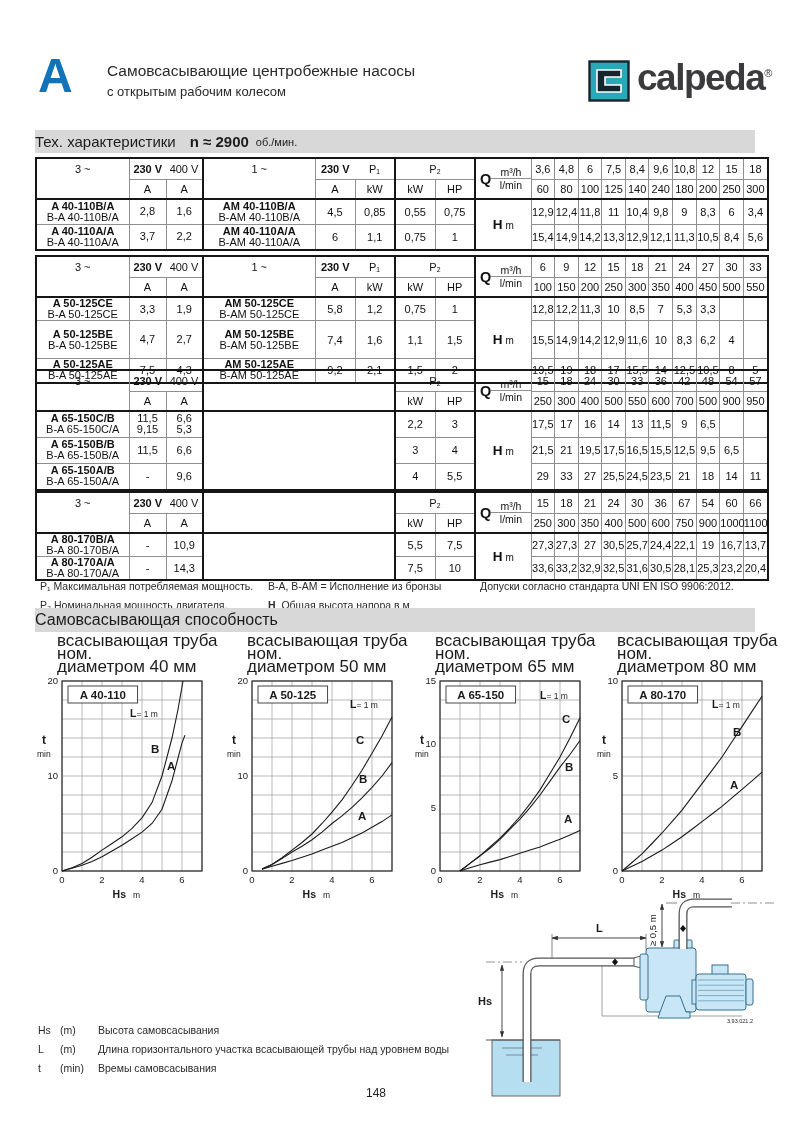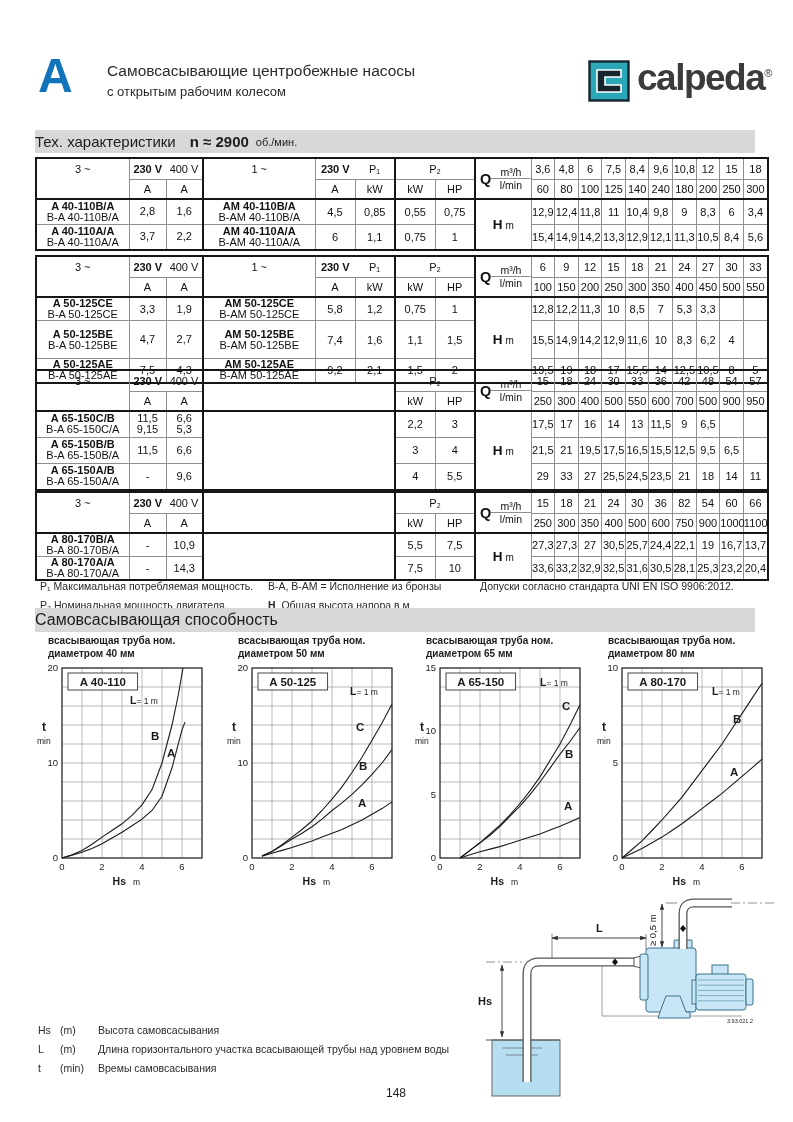--- a/index.html
+++ b/index.html
@@ -35,28 +35,28 @@
   .qwrap{display:flex;height:100%;align-items:stretch;}
   .qL{font-weight:bold;font-size:14.5px;display:flex;align-items:center;padding-left:4px;}
   .qR{flex:1;display:flex;flex-direction:column;}
   .qa,.qb{flex:1;display:flex;align-items:center;justify-content:center;font-size:10.5px;}
   .qb{border-top:1px solid #8f8f8f;}
   .qv{font-size:10.5px;}
   
   .fn{font-size:10.5px;color:#2a2a2a;white-space:nowrap;}
   
   .chart-block{position:absolute;width:186px;}
-  .chart-cap{font-size:10px;line-height:13px;white-space:pre-line;margin-left:16px;color:#1c1c1c;font-weight:bold;}
+  .chart-cap{font-size:17px;line-height:13px;white-space:pre-line;margin-left:25px;color:#1c1c1c;}
   svg text{font-family:"Liberation Sans",sans-serif;fill:#1b1b1b;}
   .dd{stroke:#777;stroke-width:0.8;stroke-dasharray:9 3 2 3;fill:none;}
   
   .legend-row{display:flex;font-size:10.5px;color:#2a2a2a;margin-bottom:7px;}
   .lg-sym{width:22px;}
   .lg-unit{width:38px;}
-  .pageno{font-size:12px;text-align:center;width:60px;}
+  .pageno{font-size:12px;text-align:left;width:60px;}
 </style>
 </head>
 <body>
 
 <div class="page">
 
   <div class="abs a-letter" style="left:38px;top:52px">A</div>
   <div class="abs logo" style="left:588px;top:60px">
     <svg width="42" height="42" viewBox="0 0 42 42">
       <rect x="1.5" y="1.5" width="39" height="39" fill="#2ba8b8" stroke="#16242e" stroke-width="2.4"></rect>
@@ -481,21 +481,21 @@
                   <span class="qb">l/min</span>
                 </span>
               </div>
             </td>
             <td class="qv">15</td>
             <td class="qv">18</td>
             <td class="qv">21</td>
             <td class="qv">24</td>
             <td class="qv">30</td>
             <td class="qv">36</td>
-            <td class="qv">82</td>
+            <td class="qv">67</td>
             <td class="qv">54</td>
             <td class="qv">60</td>
             <td class="qv">66</td>
           </tr>
           <tr style="height:20px">
             <td class="hb">A</td>
             <td class="hb">A</td>
             <td class="hb">kW</td>
             <td class="hb">HP</td>
             <td class="hb qv">250</td>

